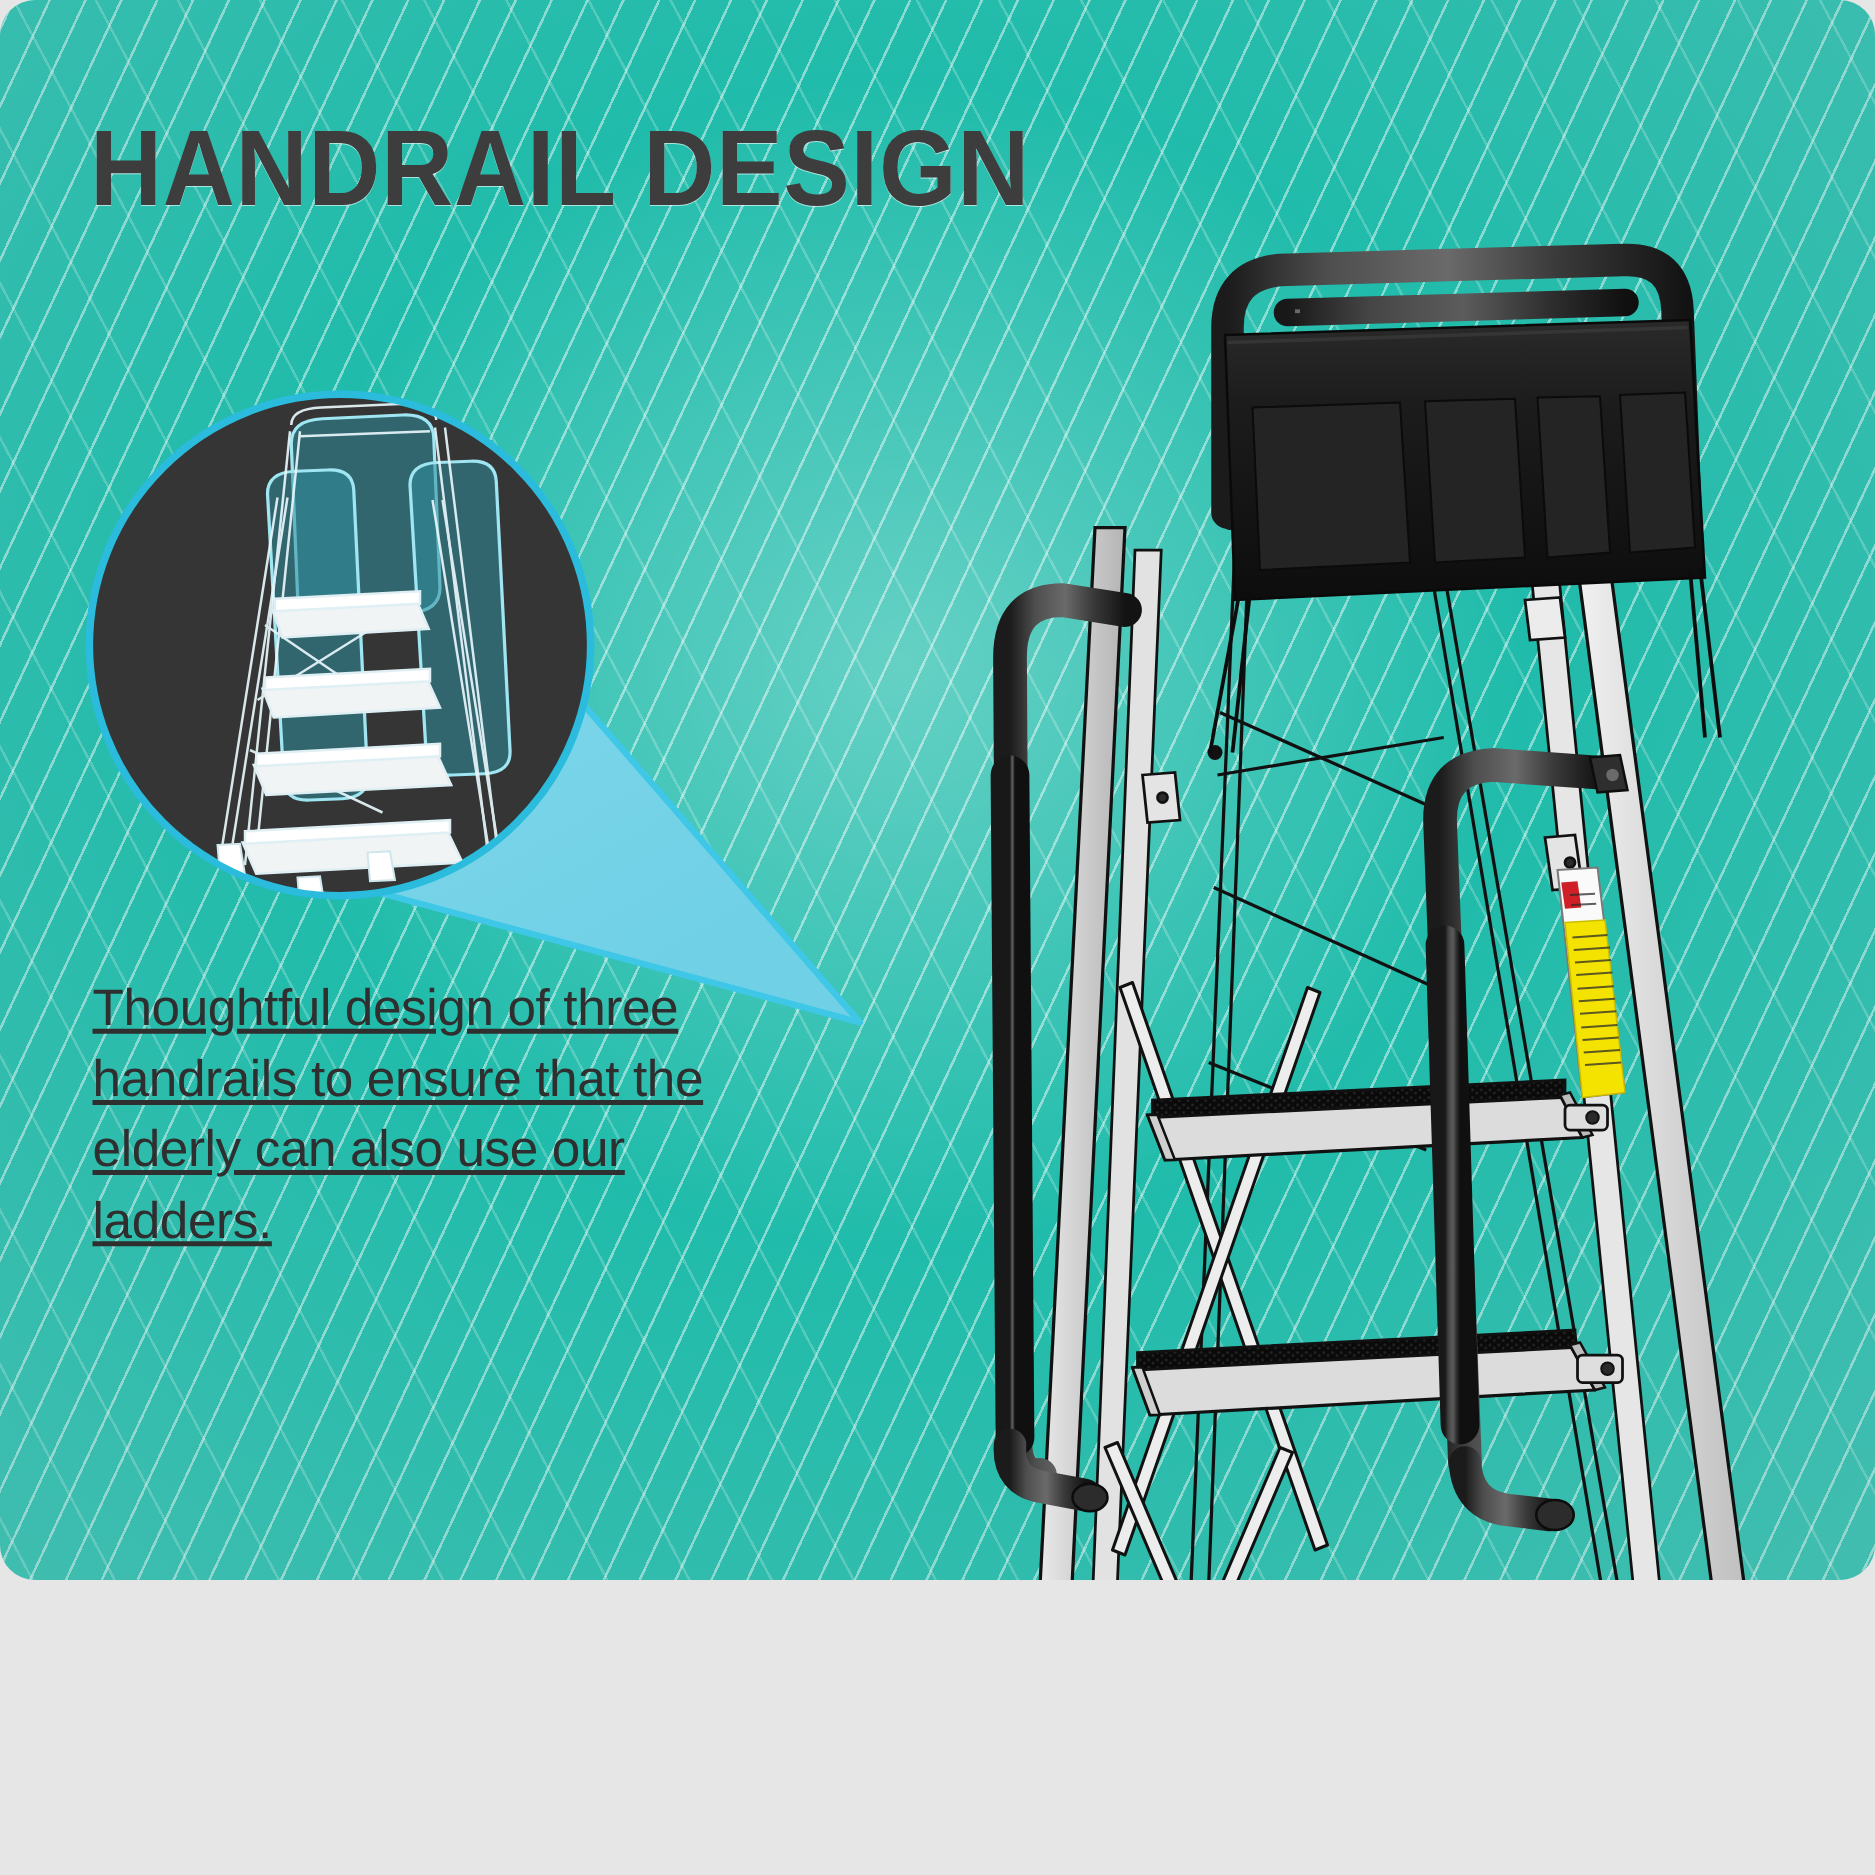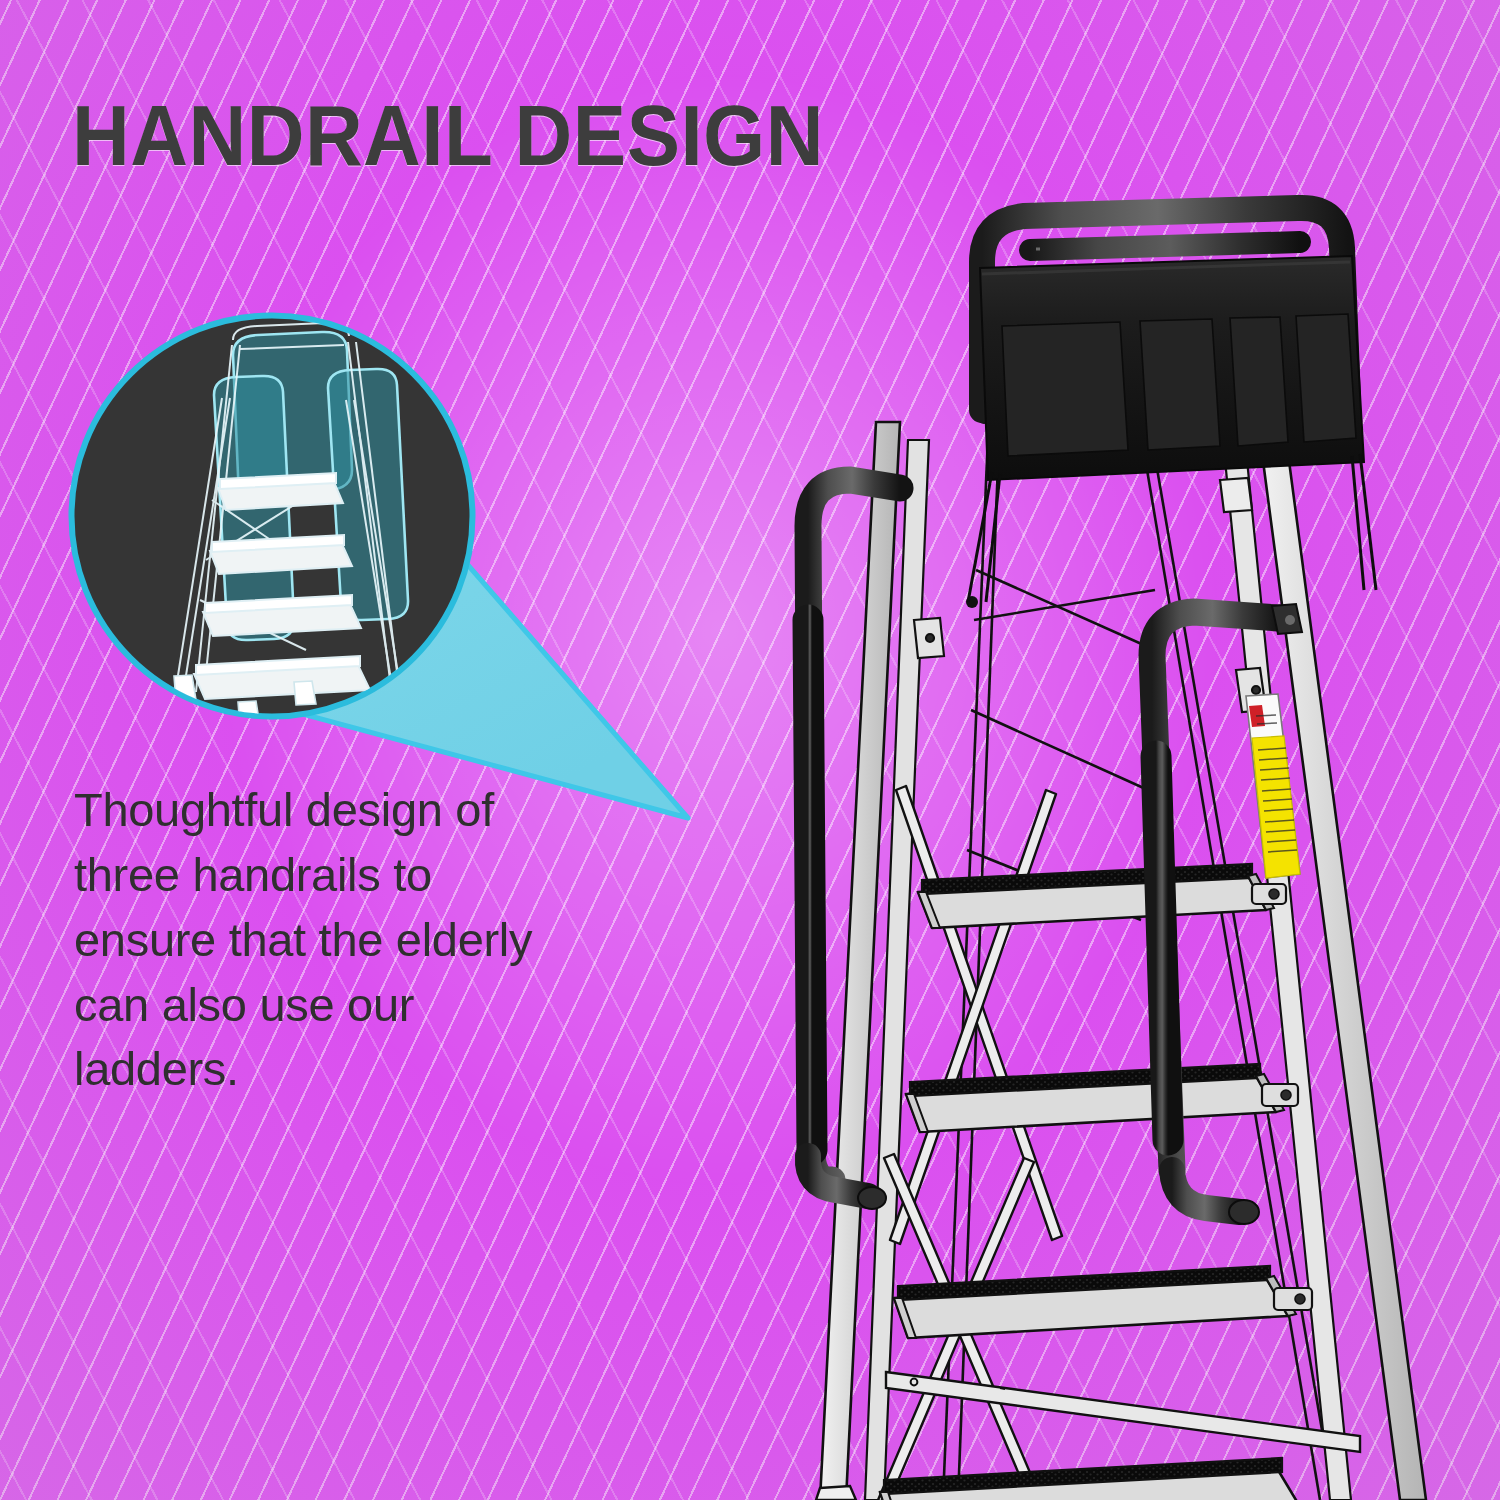--- a/index.html
+++ b/index.html
@@ -10,23 +10,24 @@
     width: 1500px;
     height: 1500px;
     overflow: hidden;
     font-family: "Liberation Sans", sans-serif;
     background: #e6e6e6;
   }
 
   #stage {
     position: relative;
     width: 1500px;
-    height: 1500px;
-    background: #d946ef;
+    height: 1264px;
+    background: #14b8a6;
     overflow: hidden;
+    border-radius: 28px;
   }
 
   
   .bg-texture {
     position: absolute;
     inset: 0;
     background-image:
       repeating-linear-gradient(115deg,
         rgba(255,255,255,0.00) 0px,
         rgba(255,255,255,0.00) 9px,
@@ -76,25 +77,26 @@
     white-space: nowrap;
     text-shadow: 0 1px 0 rgba(255,255,255,0.6);
   }
 
   
   #body-copy {
     position: absolute;
     left: 74px;
     top: 778px;
     width: 490px;
-    font-size: 47px;
+    font-size: 41px;
     line-height: 1.38;
     color: #2f2f2f;
     font-weight: normal;
     letter-spacing: -0.3px;
+    text-decoration: underline;
   }
 
   
   #callout {
     position: absolute;
     left: 0;
     top: 0;
     width: 1500px;
     height: 1500px;
     pointer-events: none;

